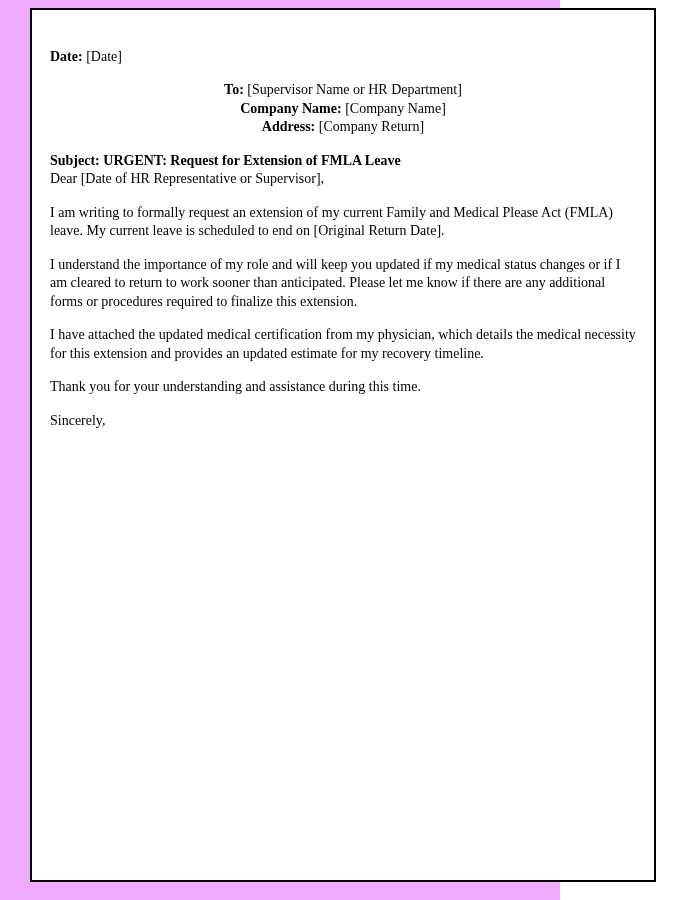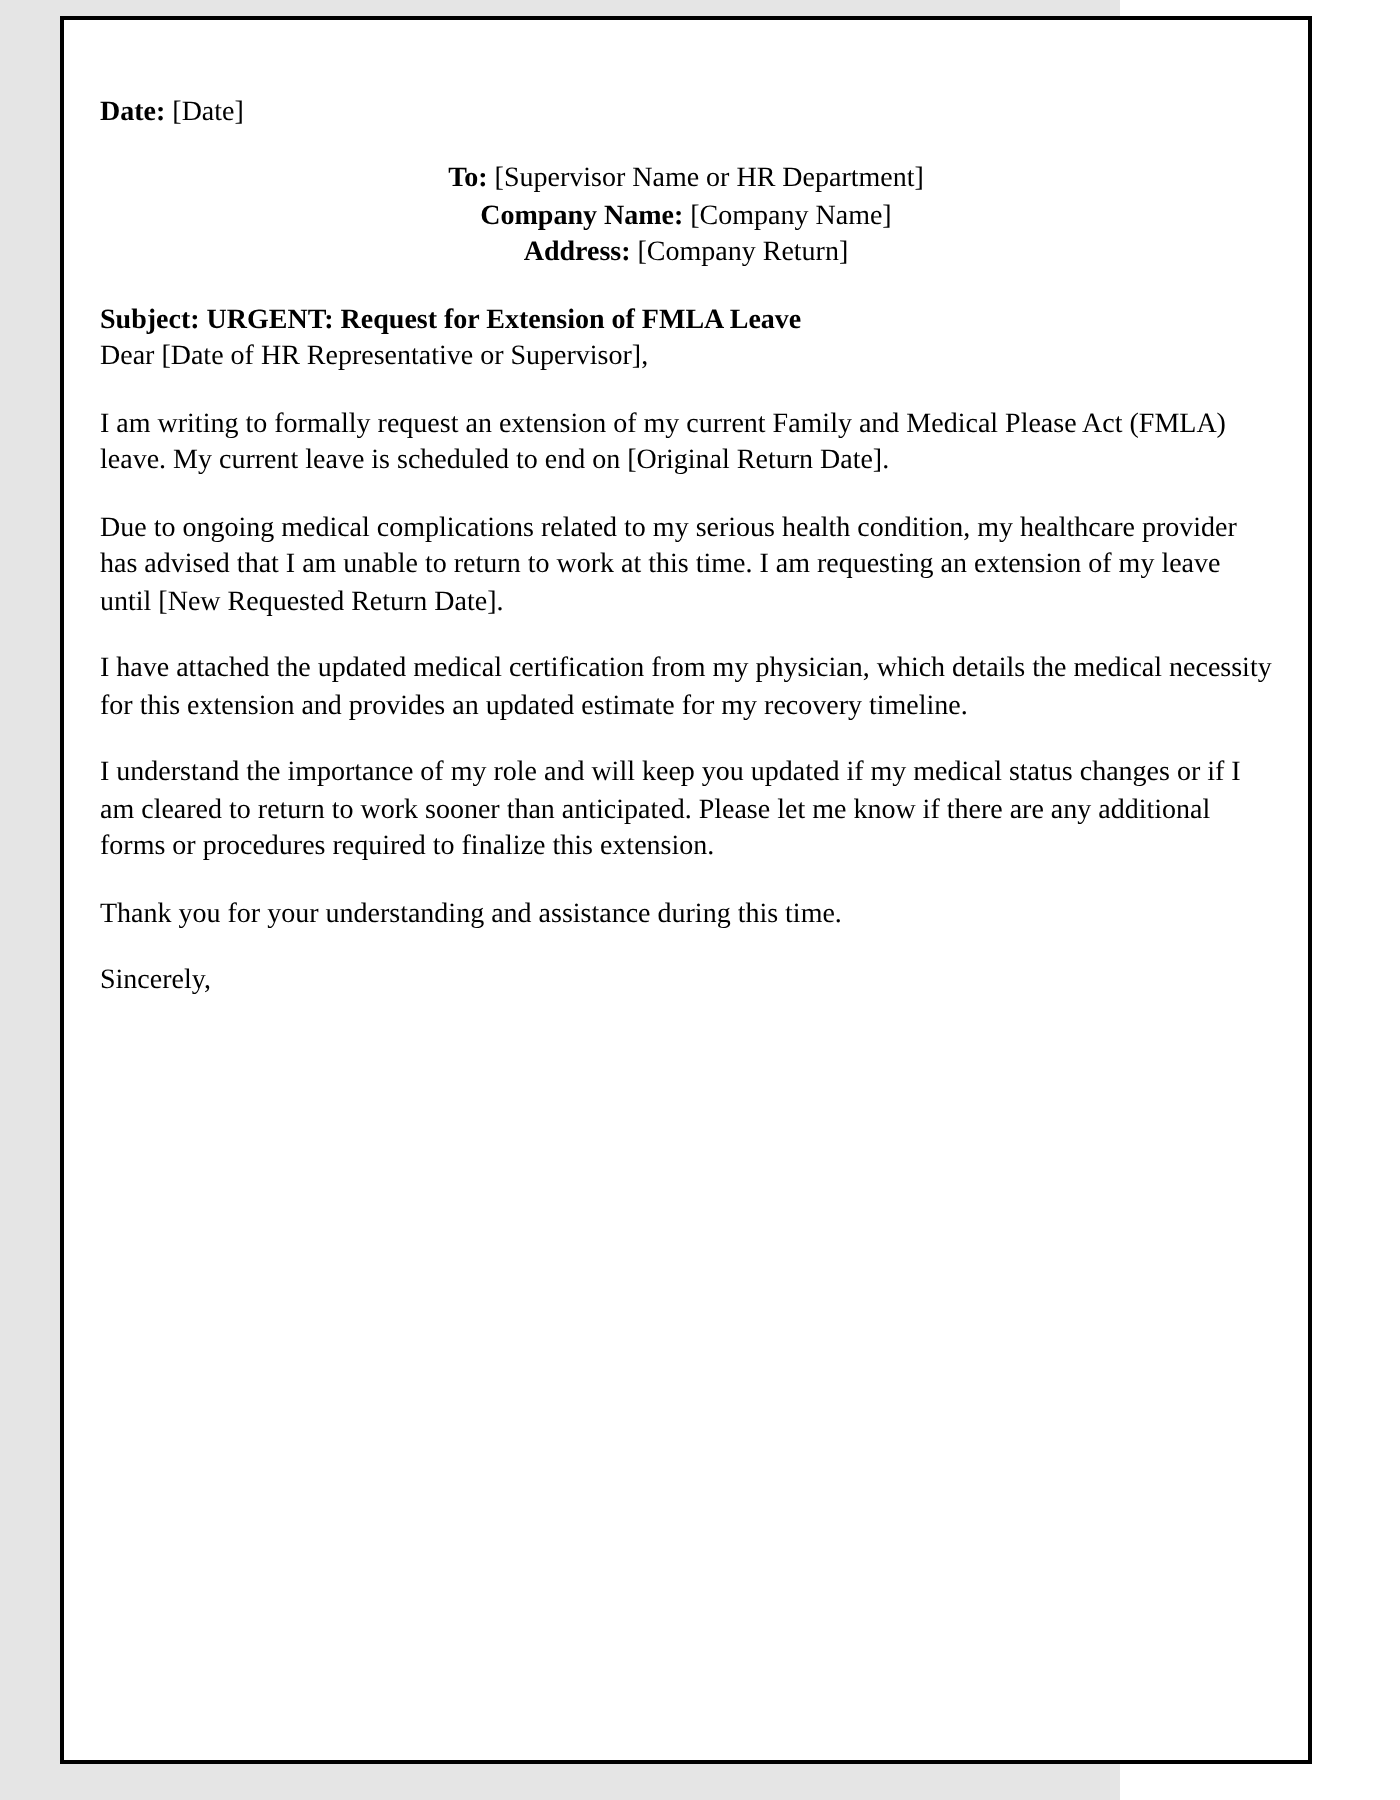--- a/index.html
+++ b/index.html
@@ -5,21 +5,21 @@
   * { box-sizing: border-box; margin: 0; padding: 0; }
   html, body {
     width: 700px;
     background: #ffffff;
     font-family: "Liberation Serif", "DejaVu Serif", serif;
   }
   .canvas {
     position: relative;
     width: 560px;
     height: 900px;
-    background: #e5e5e5;
+    background: #f0abfc;
   }
   .page {
     position: absolute;
     left: 30px;
     top: 8px;
     width: 626px;
     height: 874px;
     border: 2px solid #000000;
     background: #ffffff;
     padding: 38px 18px 20px 18px;
@@ -54,22 +54,21 @@
       <div class="line">
         <span class="label">Address:</span><span> [Company Return]</span>
       </div>
     </div>
 
     <div class="subject">Subject: URGENT: Request for Extension of FMLA Leave</div>
 
     <p class="para">Dear [Date of HR Representative or Supervisor],</p>
 
     <p class="para">I am writing to formally request an extension of my current Family and Medical Please Act (FMLA) leave. My current leave is scheduled to end on [Original Return Date].</p>
-    <p class="para">Due to ongoing medical complications related to my serious health condition, my healthcare provider has advised that I am unable to return to work at this time. I am requesting an extension of my leave until [New Requested Return Date].</p>
+    <p class="para">I understand the importance of my role and will keep you updated if my medical status changes or if I am cleared to return to work sooner than anticipated. Please let me know if there are any additional forms or procedures required to finalize this extension.</p>
     <p class="para">I have attached the updated medical certification from my physician, which details the medical necessity for this extension and provides an updated estimate for my recovery timeline.</p>
-    <p class="para">I understand the importance of my role and will keep you updated if my medical status changes or if I am cleared to return to work sooner than anticipated. Please let me know if there are any additional forms or procedures required to finalize this extension.</p>
     <p class="para">Thank you for your understanding and assistance during this time.</p>
 
     <p class="para">Sincerely,</p>
 
 
   </div>
 </div>
 
 </body></html>

